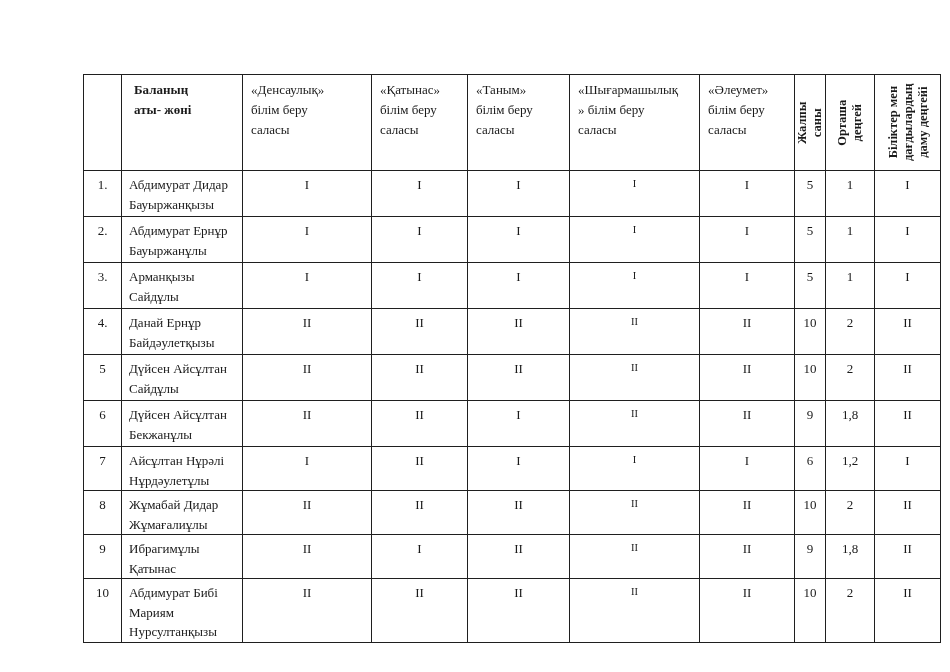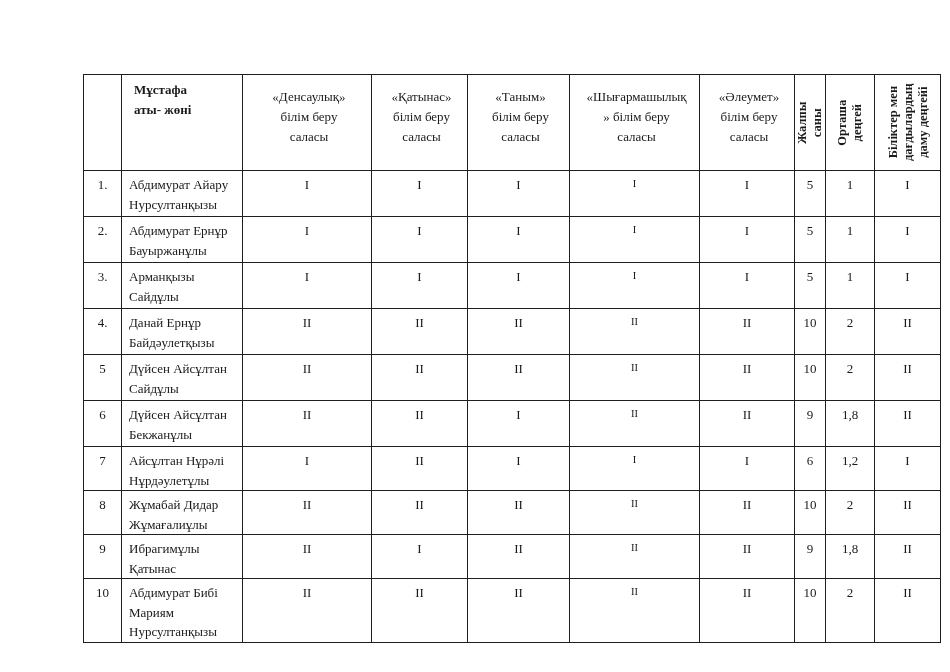--- a/index.html
+++ b/index.html
@@ -38,22 +38,22 @@
   th.name-h {
     vertical-align: top;
     text-align: left;
     padding: 5px 4px 0 12px;
     font-weight: bold;
     line-height: 1.55;
     white-space: pre-line;
   }
   th.area {
     vertical-align: top;
-    text-align: center;
-    padding: 12px 4px 0 8px;
+    text-align: left;
+    padding: 5px 4px 0 8px;
     line-height: 1.55;
     white-space: pre-line;
   }
   th.vert { position: relative; }
   .vwrap {
     position: absolute;
     inset: 0;
     display: flex;
     align-items: center;
     justify-content: center;
@@ -95,21 +95,21 @@
         <col style="width:102px">
         <col style="width:130px">
       <col style="width:95px">
         <col style="width:31px">
         <col style="width:49px">
       <col style="width:66px">
     </colgroup>
     <thead>
       <tr>
         <th></th>
-        <th class="name-h">Мұстафа
+        <th class="name-h">Баланың
 аты- жөні</th>
         <th class="area">«Денсаулық»
 білім беру
 саласы</th>
         <th class="area">«Қатынас»
 білім беру
 саласы</th>
         <th class="area">«Таным»
 білім беру
 саласы</th>
@@ -135,21 +135,21 @@
               <div class="vtext">Біліктер мен
 дағдылардың
 даму деңгейі</div>
             </div>
           </th>
       </tr>
     </thead>
     <tbody>
       <tr class="h46">
         <td class="num">1.</td>
-        <td class="name">Абдимурат Айару Нурсултанқызы</td>
+        <td class="name">Абдимурат Дидар Бауыржанқызы</td>
         <td>I</td>
         <td>I</td>
         <td>I</td>
         <td class="sup">I</td>
         <td>I</td>
         <td>5</td>
         <td>1</td>
         <td>I</td>
       </tr>
       <tr class="h46">

